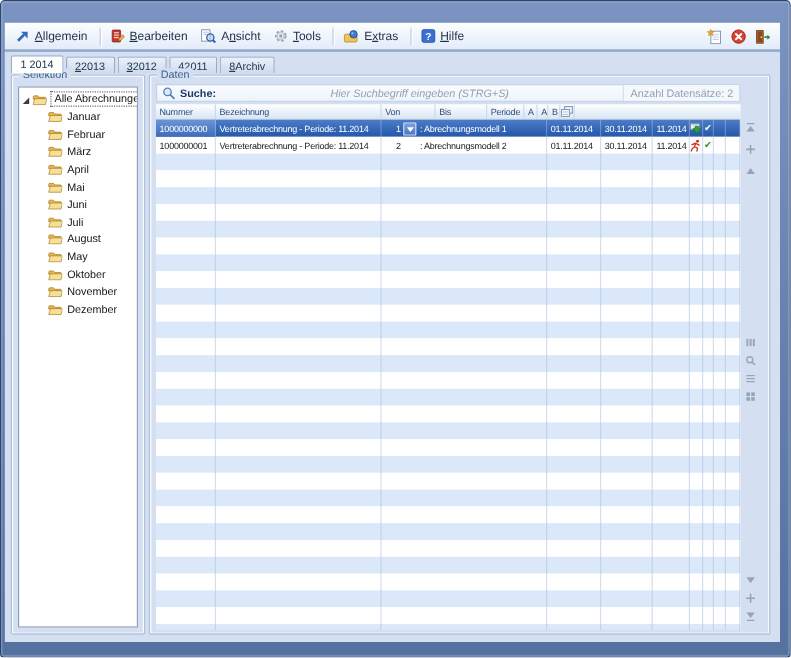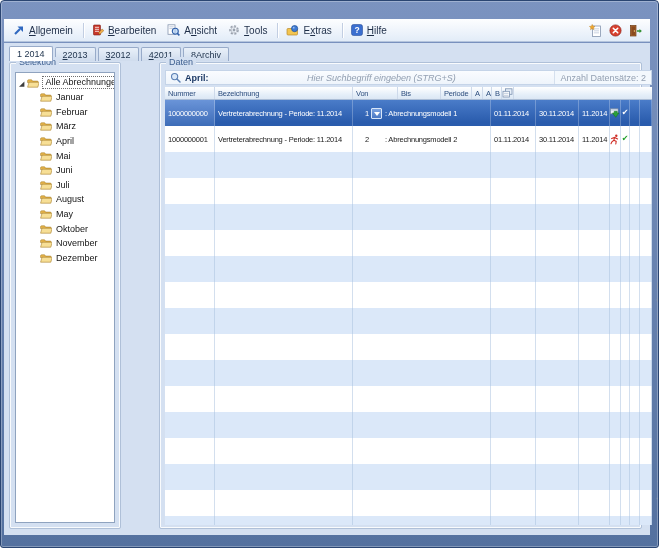--- a/index.html
+++ b/index.html
@@ -40,21 +40,21 @@
     background:linear-gradient(180deg,#e9f0f9,#cfdced); border:1px solid #98abc9; border-bottom:none;
     border-radius:2px 2px 0 0; margin-right:2px; white-space:nowrap; }
   .tab.active { height:15px; background:#fff; z-index:2; }
 
   .groupbox { position:absolute; border:1px solid #afc0d8; border-radius:2px;
     box-shadow:inset 0 0 0 1px rgba(255,255,255,0.85); }
   .gb-caption { position:absolute; top:-6px; left:6px; font-size:9px; color:#3f6090;
     background:#d4e0f1; padding:0 3px; line-height:11px; }
 
   .selektion-box { left:5px; top:19px; width:112px; bottom:6px; }
-  .daten-box { left:120px; right:8px; top:19px; bottom:6px;margin-left:35px; }
+  .daten-box { left:120px; right:8px; top:19px; bottom:6px; }
 
   
   .tree-panel { position:absolute; left:5px; right:5px; top:9px; bottom:5px; background:#fff;
     border:1px solid #8fa3bf; font-size:9px; color:#141414; overflow:hidden; }
   .tree-root { display:flex; align-items:center; height:15px; padding-left:3px; gap:3px; margin-top:2px; }
   .expander::before { content:"\25E2"; font-family:"DejaVu Sans",sans-serif; font-size:7px; color:#3c3c3c; line-height:1; }
   .tree-ficon { display:flex; }
   .tree-root-label { border:1px dotted #6f6f6f; background:#fff; padding:0 2px; line-height:11px; white-space:nowrap; }
   .tree-item { display:flex; align-items:center; height:14.6px; padding-left:24px; gap:4px; }
   .tree-item-label { white-space:nowrap; }
@@ -70,21 +70,21 @@
     background:#f3f8fd; border-left:1px solid #d5e0ee; white-space:nowrap; }
 
   
   .grid { position:absolute; left:5px; top:24px; width:487px; bottom:3px; background:#fff;
     overflow:hidden; font-size:7.5px; letter-spacing:-0.2px; color:#1a1a1a; }
   .grid-header { display:flex; height:13px; background:linear-gradient(180deg,#ffffff,#e3edf8 70%,#dce7f4);
     border-bottom:1px solid #abbdd6; color:#2e4e7e; }
   .gh-cell { display:flex; align-items:center; padding:0 3px; border-right:1px solid #cdd9ea;
     overflow:hidden; white-space:nowrap; flex:none; }
   .gh-cell.icon-cell { justify-content:center; padding:0; }
-  .grid-row { display:flex; height:26px;justify-content:space-between; }
+  .grid-row { display:flex; height:14px;justify-content:space-between; }
   .grid-row.white { background:#fff; }
   .grid-row.stripe { background:#dbe8f9; }
   .grid-row.selected { background:linear-gradient(180deg,#4a7cc9,#2a5cad 85%); color:#fff; }
   .cell { display:flex; align-items:center; padding:0 3px; border-right:1px solid rgba(168,192,222,0.5);
     overflow:hidden; white-space:nowrap; height:100%; flex:none; }
   .selected .cell { border-right-color:rgba(255,255,255,0.25); }
   .selected .cell.c-nummer { background:linear-gradient(180deg,#6a94d8,#3d6cb8); }
   .cell.c-a1,.cell.c-a2,.cell.c-b,.cell.c-chooser { justify-content:center; padding:0 1px; }
   .check { color:#1e9e28; font-family:"DejaVu Sans",sans-serif; font-size:8px; line-height:1; }
   .selected .check { color:#fff; }
@@ -354,21 +354,21 @@
     <div class="groupbox daten-box">
       <span class="gb-caption">Daten</span>
 
       <div class="search-bar">
         <span class="search-icon-wrap">
             <svg width="11" height="11" viewBox="0 0 11 11">
               <circle cx="4.6" cy="4.6" r="3.1" fill="#dce9f8" stroke="#5b80b4" stroke-width="1.1"></circle>
               <path d="M7 7 L10 10" stroke="#5b80b4" stroke-width="1.5" stroke-linecap="round"></path>
             </svg>
           </span>
-        <span class="search-label">April:</span>
+        <span class="search-label">Suche:</span>
         <span class="search-placeholder">Hier Suchbegriff eingeben (STRG+S)</span>
         <span class="count-box">Anzahl Datensätze: 2</span>
       </div>
 
       <div class="grid">
         <div class="grid-header">
             <div class="gh-cell" style="width: 50px;">
               <span>Nummer</span>
             </div>
             <div class="gh-cell" style="width: 138px;">

